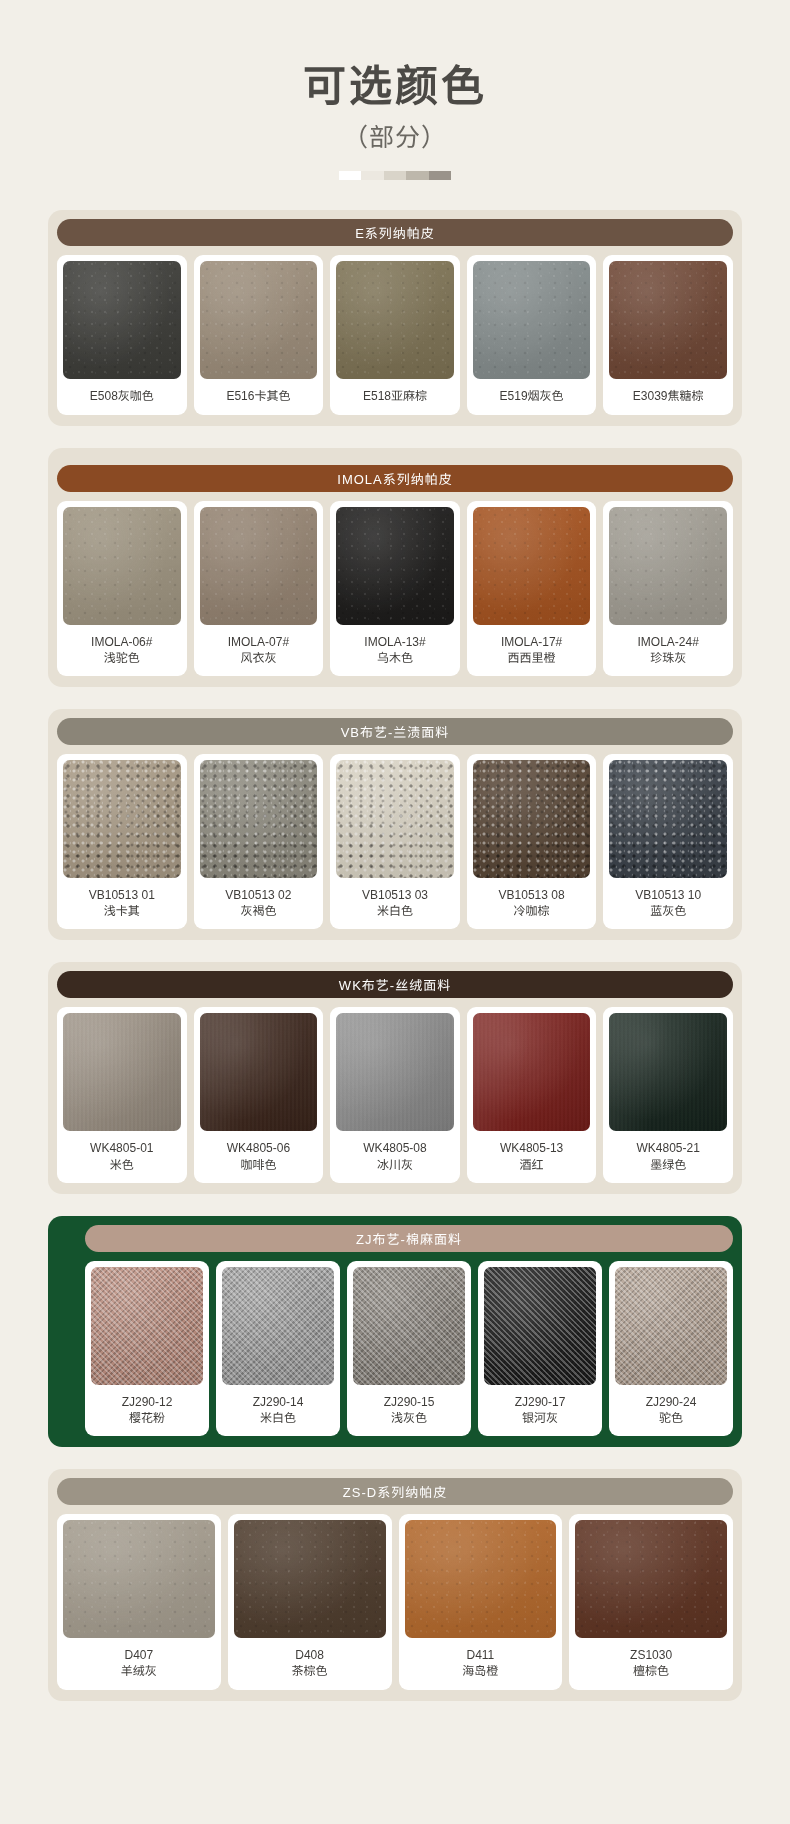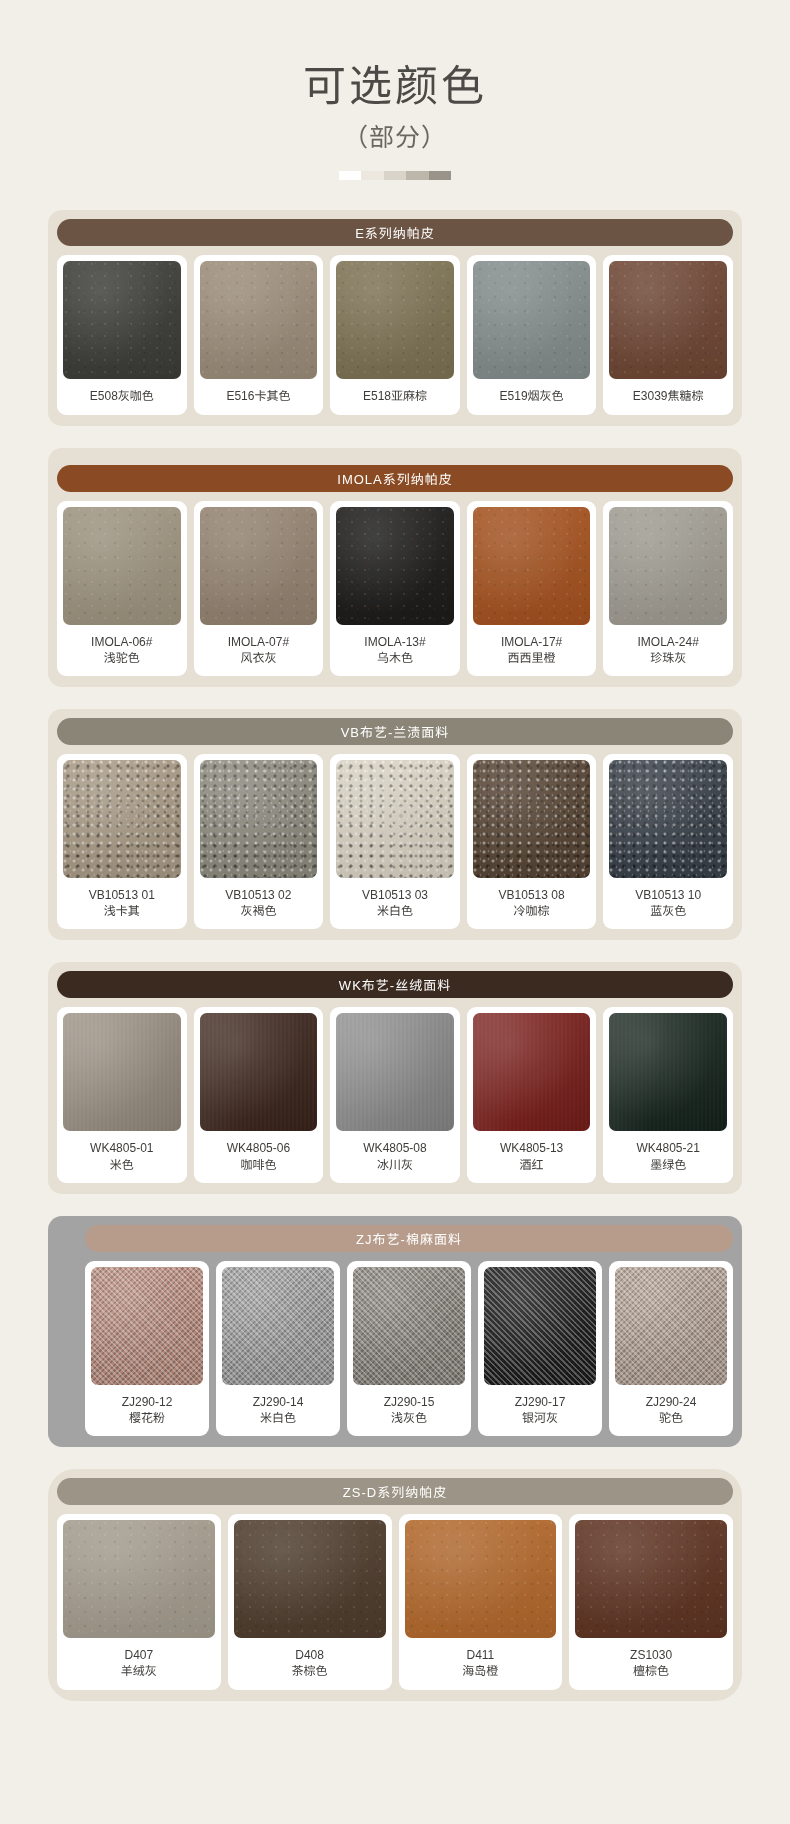--- a/index.html
+++ b/index.html
@@ -20,21 +20,21 @@
     padding: 0 0 34px 0;
   }
 
   
   .header {
     padding-top: 62px;
     text-align: center;
   }
   .title {
     font-size: 43px;
-    font-weight: normal;
+    font-weight: bold;
     color: #4c4a46;
     letter-spacing: 3px;
     line-height: 1.15;
   }
   .subtitle {
     margin-top: 6px;
     font-size: 25px;
     color: #6a6761;
     letter-spacing: 1px;
   }
@@ -265,21 +265,21 @@
             <div class="swatch-label">WK4805-13
 酒红</div>
           </div>
           <div class="swatch-card">
             <div class="swatch-chip tex-velvet" style="background-color: rgb(22, 36, 29);"></div>
             <div class="swatch-label">WK4805-21
 墨绿色</div>
           </div>
         </div>
       </div>
-      <div class="section" style="background: #a3a3a3; padding-left: 37px;">
+      <div class="section" style="background: #14532d; padding-left: 37px;">
         <div class="section-header" style="background: rgb(183, 156, 140);">ZJ布艺-棉麻面料</div>
         <div class="swatch-row">
           <div class="swatch-card">
             <div class="swatch-chip tex-linen" style="background-color: rgb(187, 141, 126);"></div>
             <div class="swatch-label">ZJ290-12
 樱花粉</div>
           </div>
           <div class="swatch-card">
             <div class="swatch-chip tex-linen" style="background-color: rgb(159, 159, 159);"></div>
             <div class="swatch-label">ZJ290-14
@@ -295,21 +295,21 @@
             <div class="swatch-label">ZJ290-17
 银河灰</div>
           </div>
           <div class="swatch-card">
             <div class="swatch-chip tex-linen" style="background-color: rgb(179, 162, 148);"></div>
             <div class="swatch-label">ZJ290-24
 驼色</div>
           </div>
         </div>
       </div>
-      <div class="section" style="background: rgb(230, 224, 212); border-radius: 27px;">
+      <div class="section" style="background: rgb(230, 224, 212);">
         <div class="section-header" style="background: rgb(156, 148, 134);">ZS-D系列纳帕皮</div>
         <div class="swatch-row">
           <div class="swatch-card">
             <div class="swatch-chip tex-leather" style="background-color: rgb(164, 156, 142);"></div>
             <div class="swatch-label">D407
 羊绒灰</div>
           </div>
           <div class="swatch-card">
             <div class="swatch-chip tex-leather" style="background-color: rgb(78, 60, 45);"></div>
             <div class="swatch-label">D408

